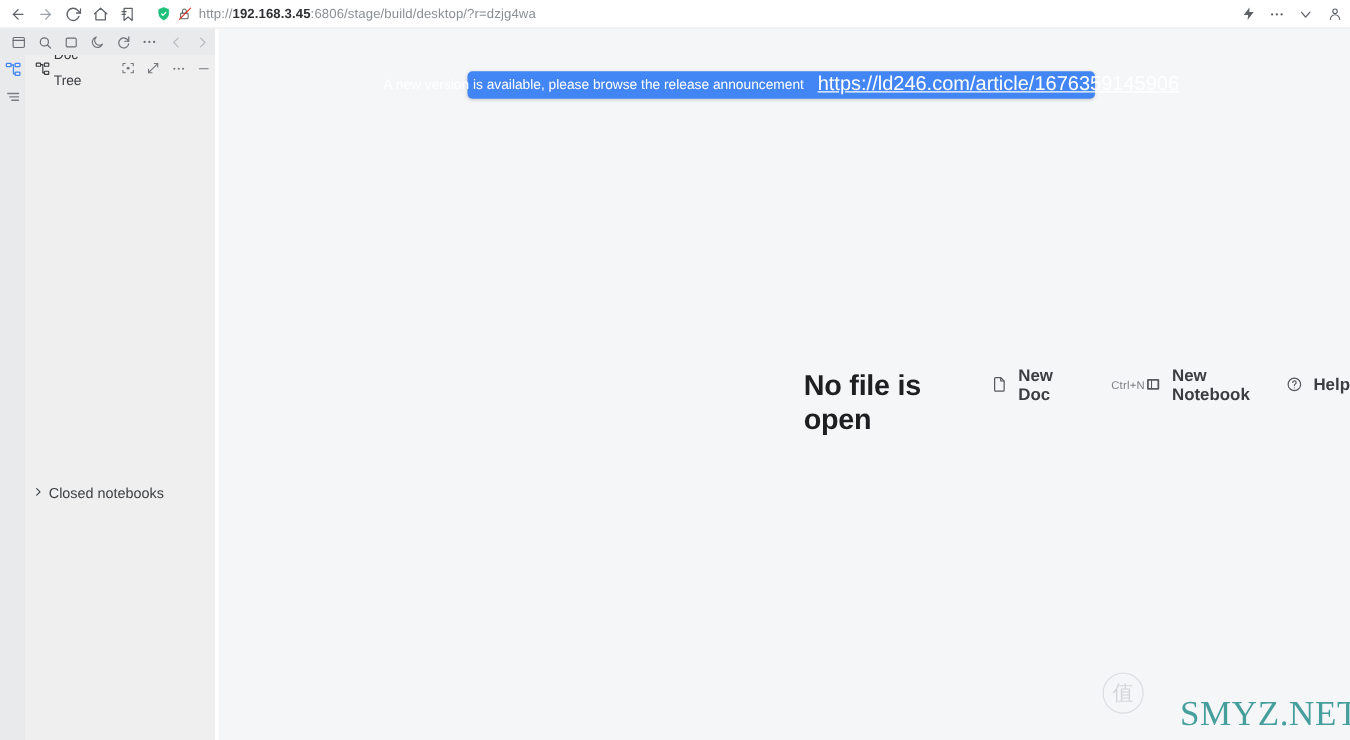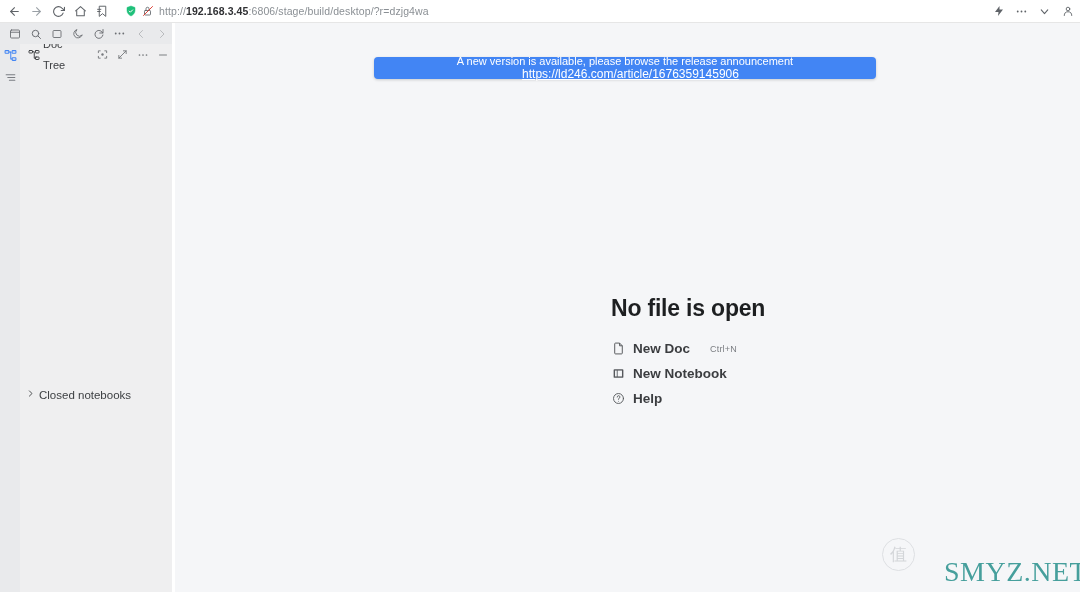--- a/index.html
+++ b/index.html
@@ -130,22 +130,22 @@
   #closed-notebooks .cn-label { font-size: 11.5px; }
 
   
   #main {
     position: absolute; left: 175px; top: 0;
     width: 905px; height: 569px;
     background: #f5f6f8;
   }
 
   #empty-state {
-    position: absolute; left: 436px; top: 272px;
-    display: flex; flex-direction: column;
+    position: absolute; left: 468px; top: 272px;
+    display: flex; flex-direction: row;
   }
   #empty-title {
     font-size: 23px; font-weight: 700; color: #1d1f21;
     letter-spacing: -0.2px;
     margin-bottom: 14px;
   }
   .empty-action {
     display: flex; align-items: center;
     height: 25px; gap: 8px;
     color: #3b3d40;
@@ -164,27 +164,26 @@
   
   #update-banner {
     position: absolute; left: 374px; top: 34px;
     width: 502px; height: 22px;
     background: #4285f4;
     border-radius: 4px;
     display: flex; align-items: center; justify-content: center;
     box-shadow: 0 1px 3px rgba(0,0,0,0.18);
     z-index: 40;
     padding: 0 8px;
-    flex-direction: column;
   }
   #banner-text {
     font-size: 11px; color: #ffffff; white-space: nowrap;
   }
   #banner-link {
-    font-size: 12px; color: #ffffff; text-decoration: underline;
+    font-size: 16px; color: #ffffff; text-decoration: underline;
     white-space: nowrap; margin-left: 11px;
   }
 
   
   #watermark {
     position: absolute; right: 8px; bottom: 4px;
     width: 190px; height: 58px;
     z-index: 30;
     pointer-events: none;
   }

